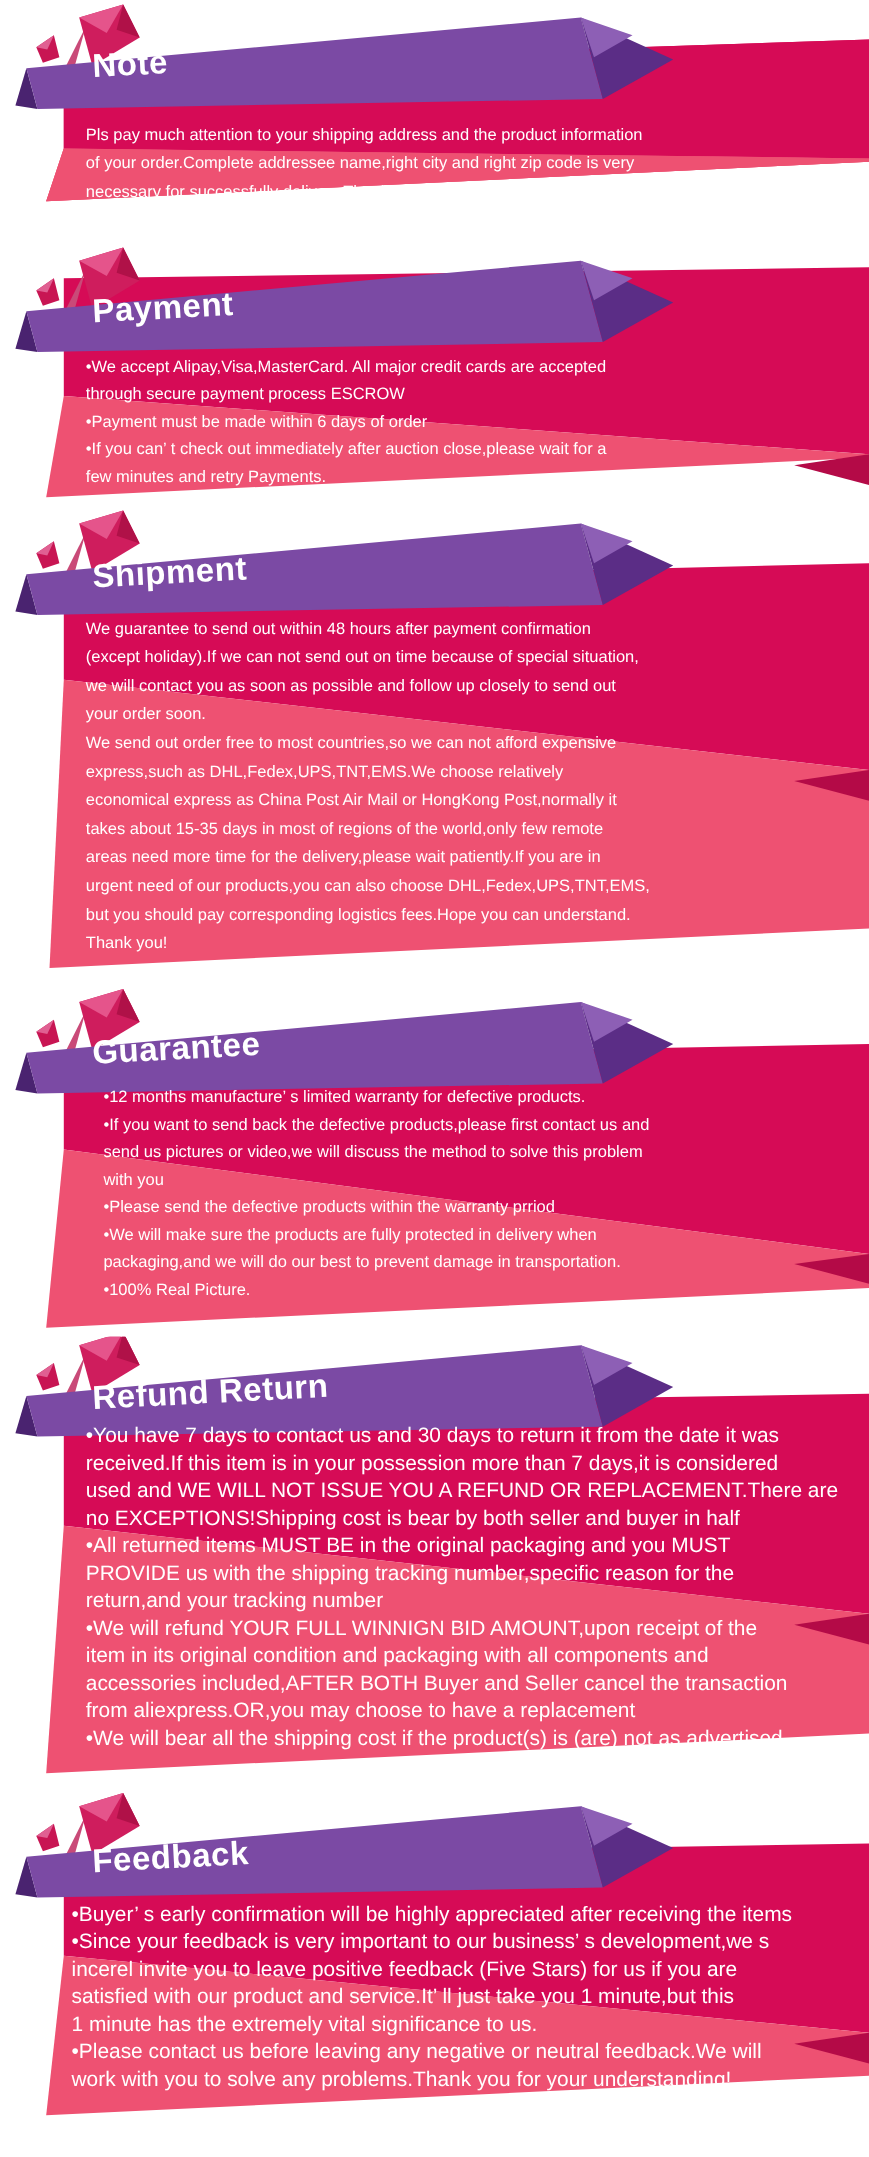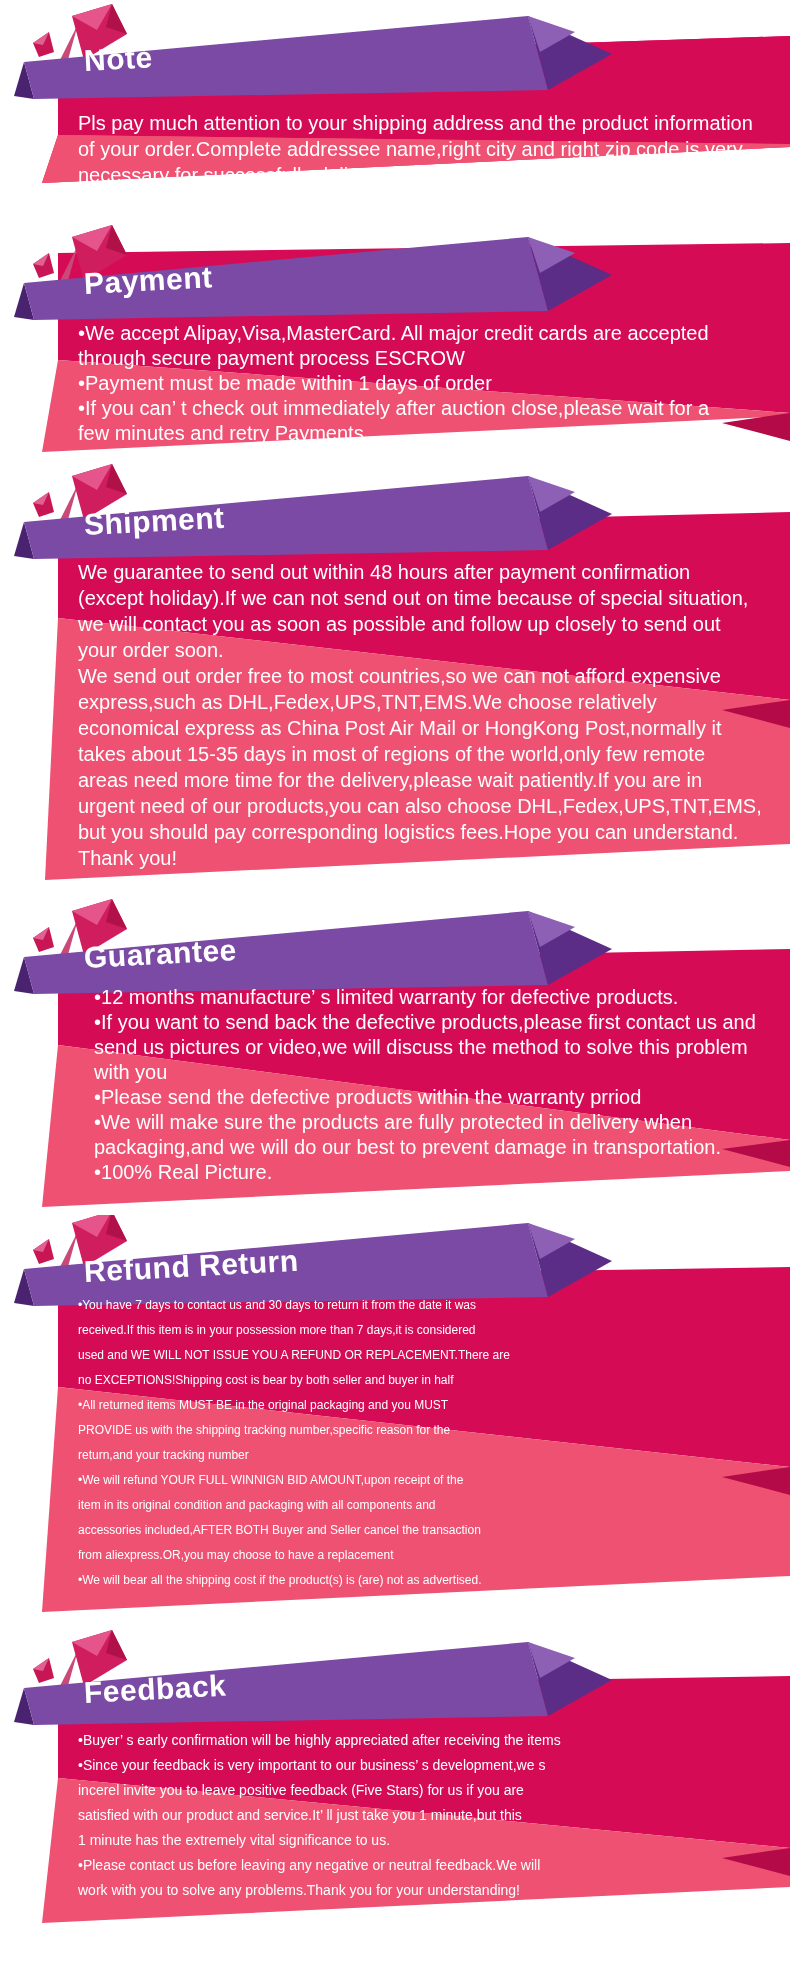--- a/index.html
+++ b/index.html
@@ -2,40 +2,40 @@
 <html><head>
 <meta charset="utf-8">
 <style>
   html,body{margin:0;padding:0;background:#ffffff;}
   body{width:790px;font-family:"Liberation Sans", sans-serif;}
   .card{position:relative;width:790px;overflow:hidden;}
   .art{position:absolute;left:0;top:0;width:100%;height:100%;display:block;}
   .title{position:absolute;margin:0;color:#ffffff;font-size:30px;font-weight:bold;
          letter-spacing:.5px;transform:rotate(-3deg);transform-origin:left center;
          white-space:nowrap;}
-  .body{position:absolute;color:#ffffff;font-size:20px;white-space:pre-line;
+  .body{position:absolute;color:#ffffff;font-size:15px;white-space:pre-line;
         width:690px;}
   #sec-note{height:185px}
   #sec-note .title{left:84px;top:44px}
   #sec-note .body{left:78px;top:110px;line-height:26px}
   #sec-payment{height:275px}
   #sec-payment .title{left:84px;top:82px}
   #sec-payment .body{left:78px;top:136px;line-height:25px}
   #sec-shipment{height:435px}
   #sec-shipment .title{left:84px;top:48px}
   #sec-shipment .body{left:78px;top:99px;line-height:26px}
   #sec-guarantee{height:320px}
   #sec-guarantee .title{left:84px;top:46px}
   #sec-guarantee .body{left:94px;top:90px;line-height:25px}
   #sec-refund{height:405px}
   #sec-refund .title{left:84px;top:40px}
-  #sec-refund .body{left:78px;top:78px;line-height:25px;font-size:12px}
+  #sec-refund .body{left:78px;top:78px;line-height:25px;font-size:19px}
   #sec-feedback{height:341px}
   #sec-feedback .title{left:84px;top:56px}
-  #sec-feedback .body{left:78px;top:108px;line-height:25px;font-size:14px}
+  #sec-feedback .body{left:65px;top:108px;line-height:25px;font-size:19px}
 </style>
 </head>
 <body>
 
 <section class="card" id="sec-note">
   <svg class="art" viewBox="0 0 790 185" preserveAspectRatio="none">
     <g>
       <polygon points="58,60 790,36 790,144 58,135" fill="#d60b56"></polygon>
       <polygon points="58,135 790,144 790,147 42,183" fill="#ee5172"></polygon>
       <polygon points="58,135 42,183 790,147 790,144" fill="#ee5172"></polygon>
@@ -81,21 +81,21 @@
     <g transform="translate(0,36)">
       <polygon points="14,96 24,62 34,99" fill="#4a2370"></polygon>
       <polygon points="24,62 528,16 548,90 34,99" fill="#7b4aa4"></polygon>
       <polygon points="528,16 612,54 548,90" fill="#5b2d86"></polygon>
       <polygon points="528,16 575,32 540,52" fill="#8d5fb5"></polygon>
     </g>
   </svg>
   <h2 class="title">Payment</h2>
   <div class="body">•We accept Alipay,Visa,MasterCard. All major credit cards are accepted
 through   secure payment process ESCROW
-•Payment must be made within 1 days of order
+•Payment must be made within 6 days of order
 •If you can’ t check out immediately after auction close,please wait for a
 few  minutes and retry Payments.</div>
 </section>
 
 <section class="card" id="sec-shipment">
   <svg class="art" viewBox="0 0 790 435" preserveAspectRatio="none">
     <g>
       <polygon points="58,70 790,52 790,240 58,158" fill="#d60b56"></polygon>
       <polygon points="58,158 790,240 790,384 45,420" fill="#ee5172"></polygon>
       <polygon points="790,240 790,268 722,250" fill="#b40a47"></polygon>

